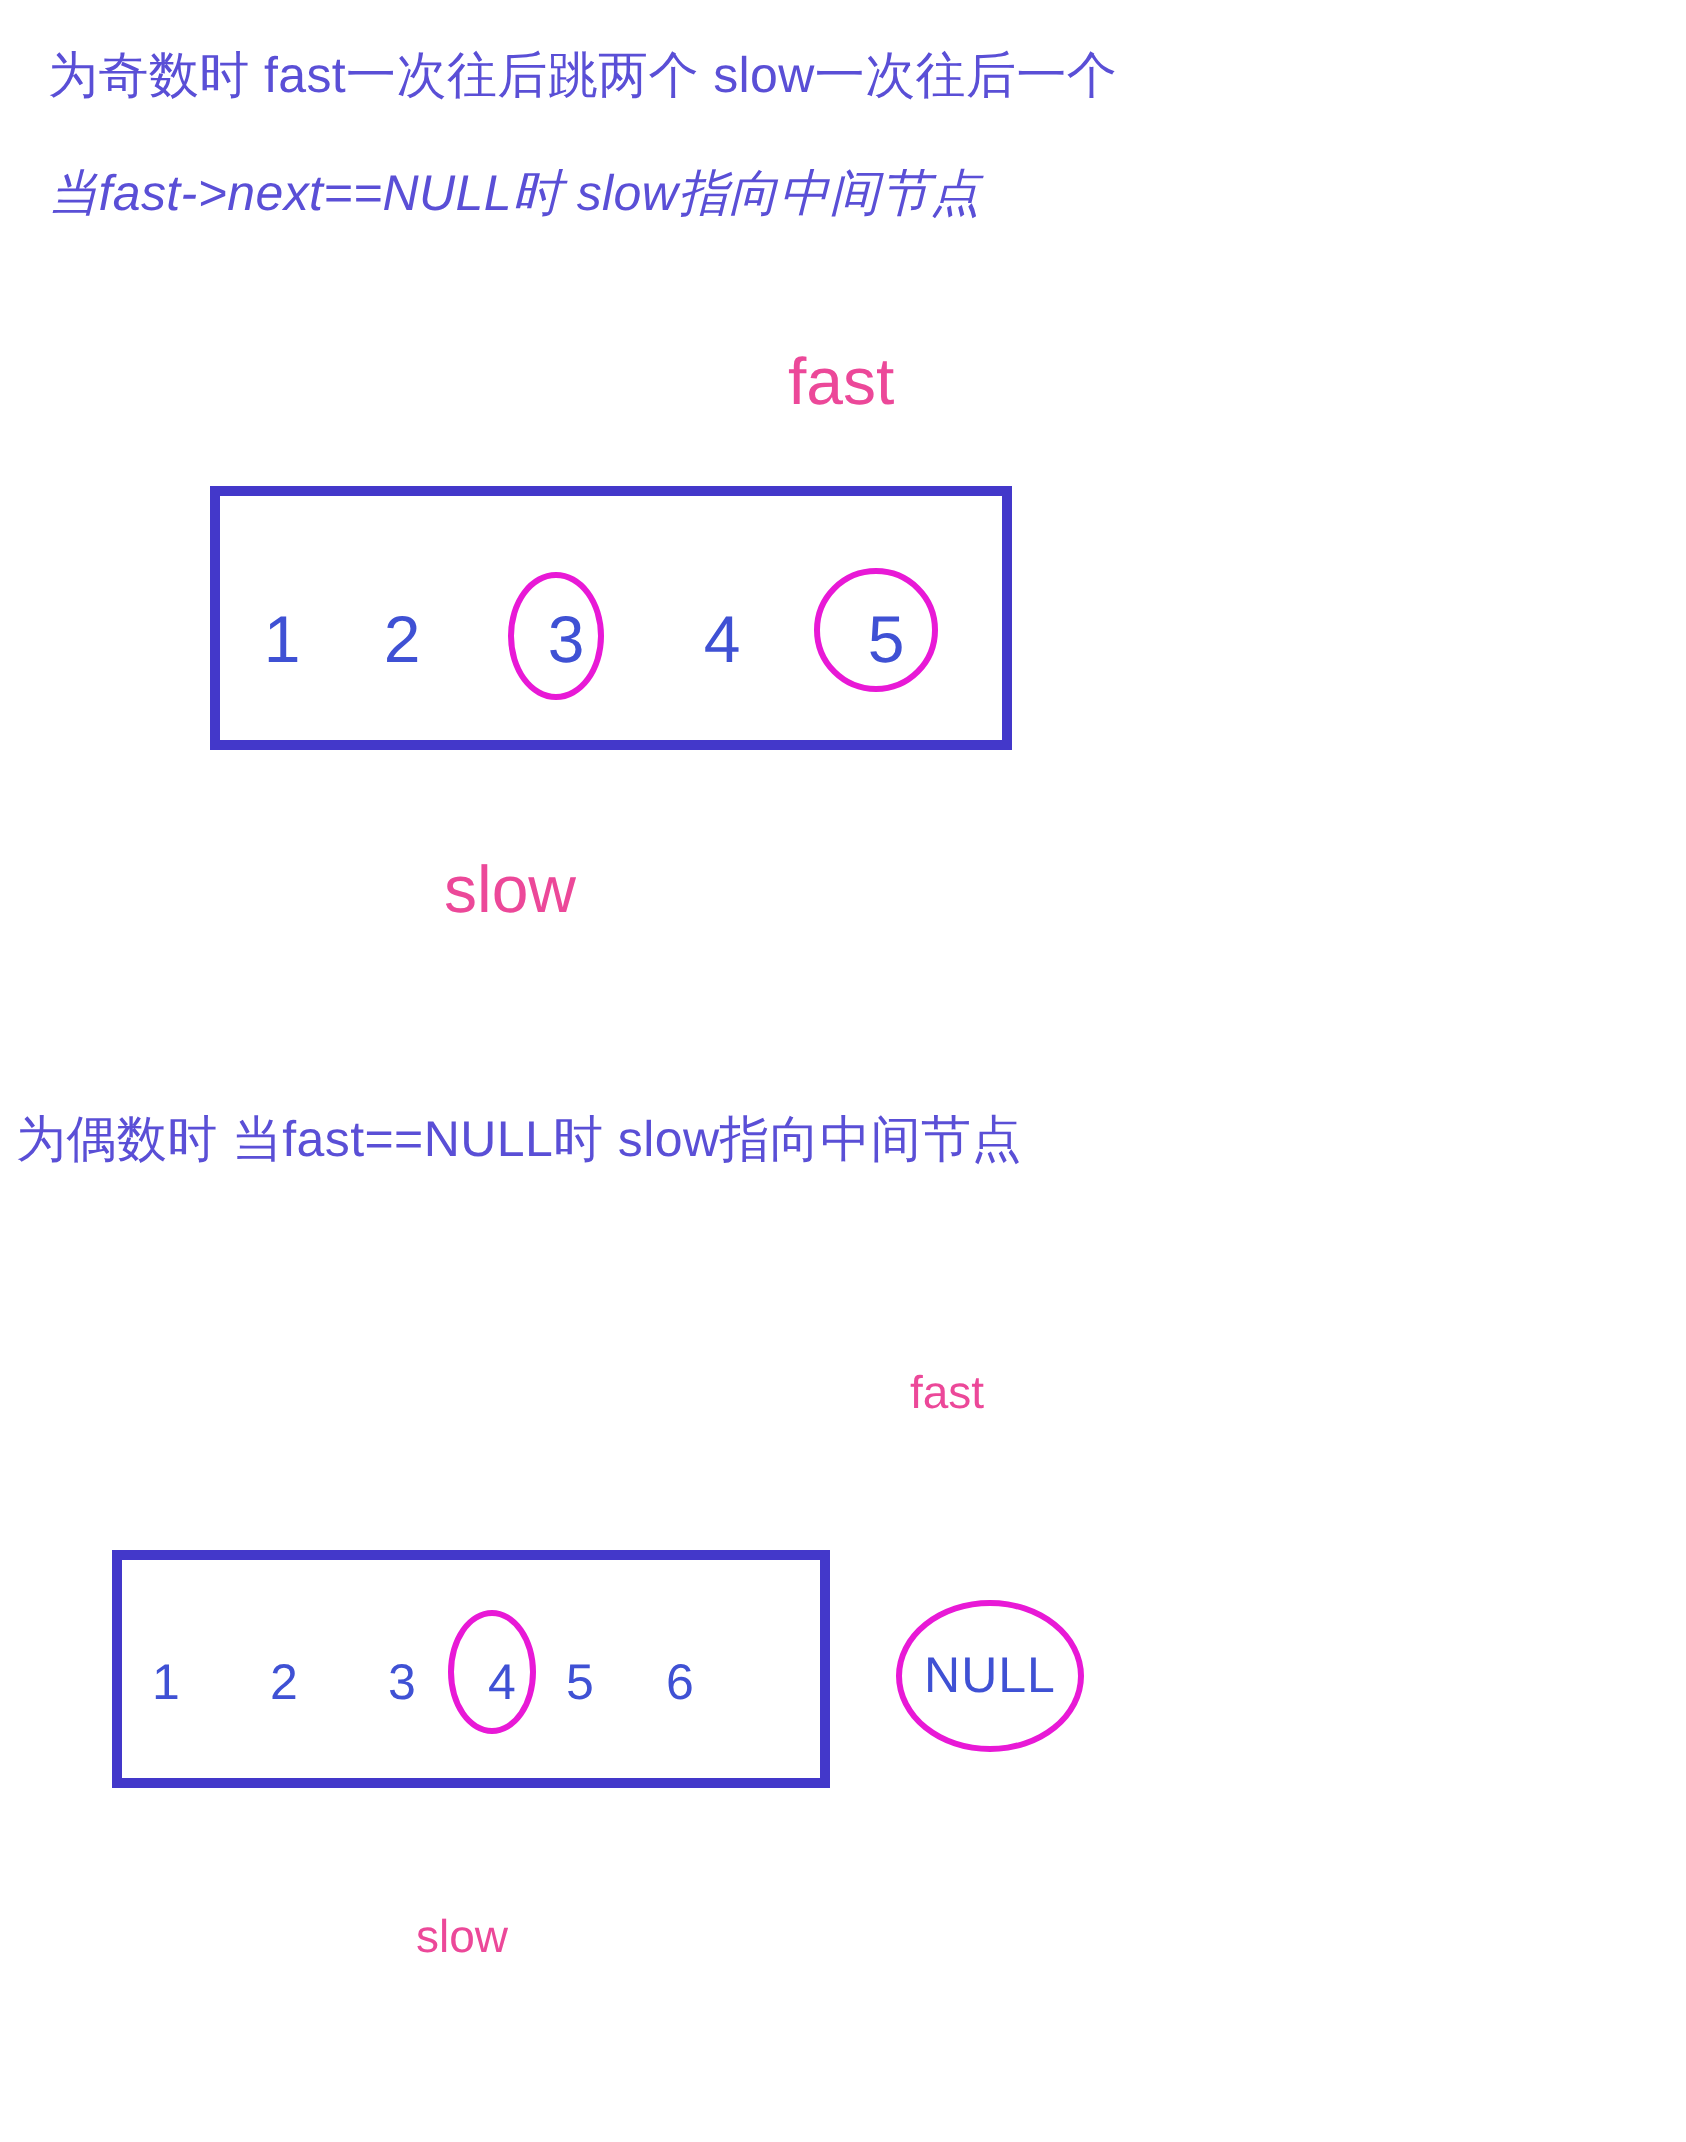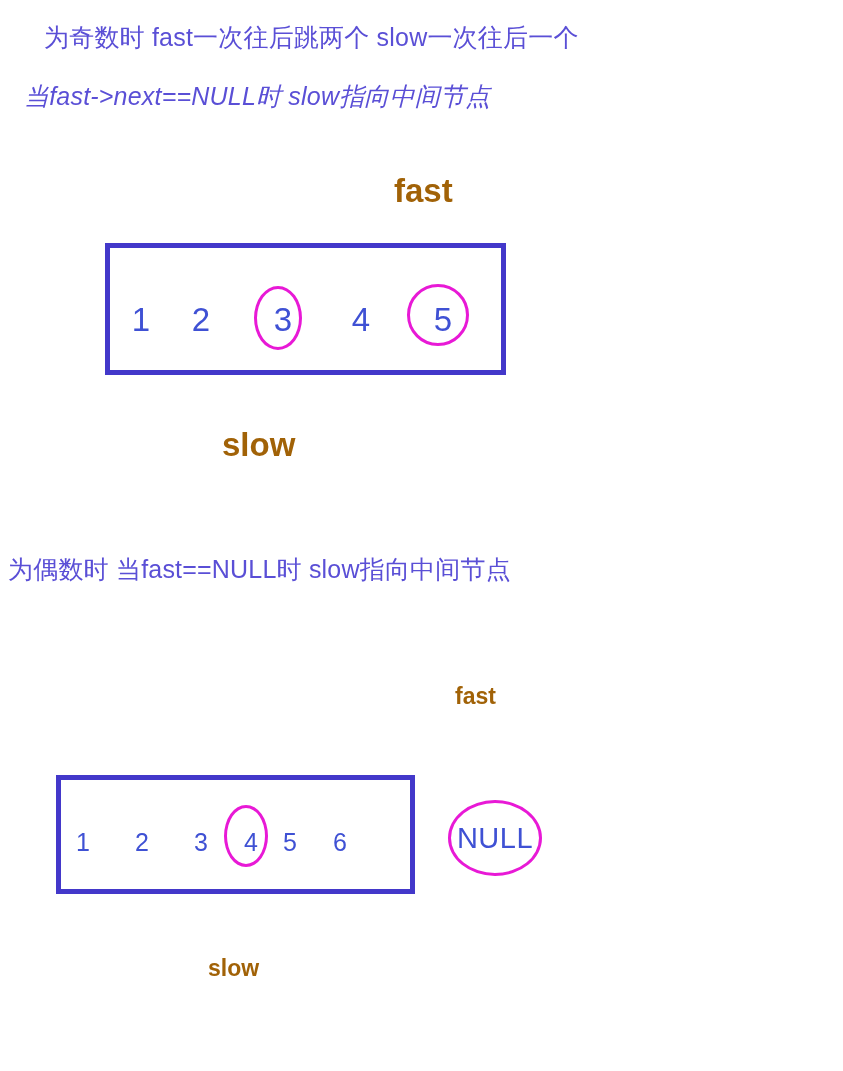--- a/index.html
+++ b/index.html
@@ -17,29 +17,29 @@
   }
 
   .note-line {
     position: absolute;
     color: #5a4fd6;
     font-size: 25px;
     font-weight: 400;
     letter-spacing: 0.2px;
     white-space: nowrap;
   }
-  #note-odd-1 { left: 24px; top: 21px; margin-left: 20px; }
+  #note-odd-1 { left: 24px; top: 21px; }
   #note-odd-2 { left: 24px; top: 80px; font-style: italic; }
   #note-even-1 { left: 8px; top: 553px; }
 
   .ptr-label {
     position: absolute;
-    color: #a16207;
+    color: #ec4899;
     white-space: nowrap;
-    font-weight: 700;
+    font-weight: 400;
     text-align: center;
   }
   #fast-label-odd { left: 394px; top: 172px; font-size: 33px; }
   #slow-label-odd { left: 222px; top: 426px; font-size: 33px; }
   #fast-label-even { left: 455px; top: 683px; font-size: 23px; }
   #slow-label-even { left: 208px; top: 955px; font-size: 23px; }
 
   .list-box {
     position: absolute;
     border: 5px solid #4338ca;
@@ -77,21 +77,21 @@
     height: 76px;
     border: 3px solid #e819d6;
     border-radius: 50%;
     box-sizing: border-box;
     display: flex;
     align-items: center;
     justify-content: center;
   }
   #null-node .null-text {
     color: #3f51d4;
-    font-size: 29px;
+    font-size: 25px;
     letter-spacing: 0.5px;
   }
 
   #watermark {
     position: absolute;
     left: 655px;
     top: 1095px;
     font-size: 17px;
     color: #c9c9c9;
     opacity: 0.75;

